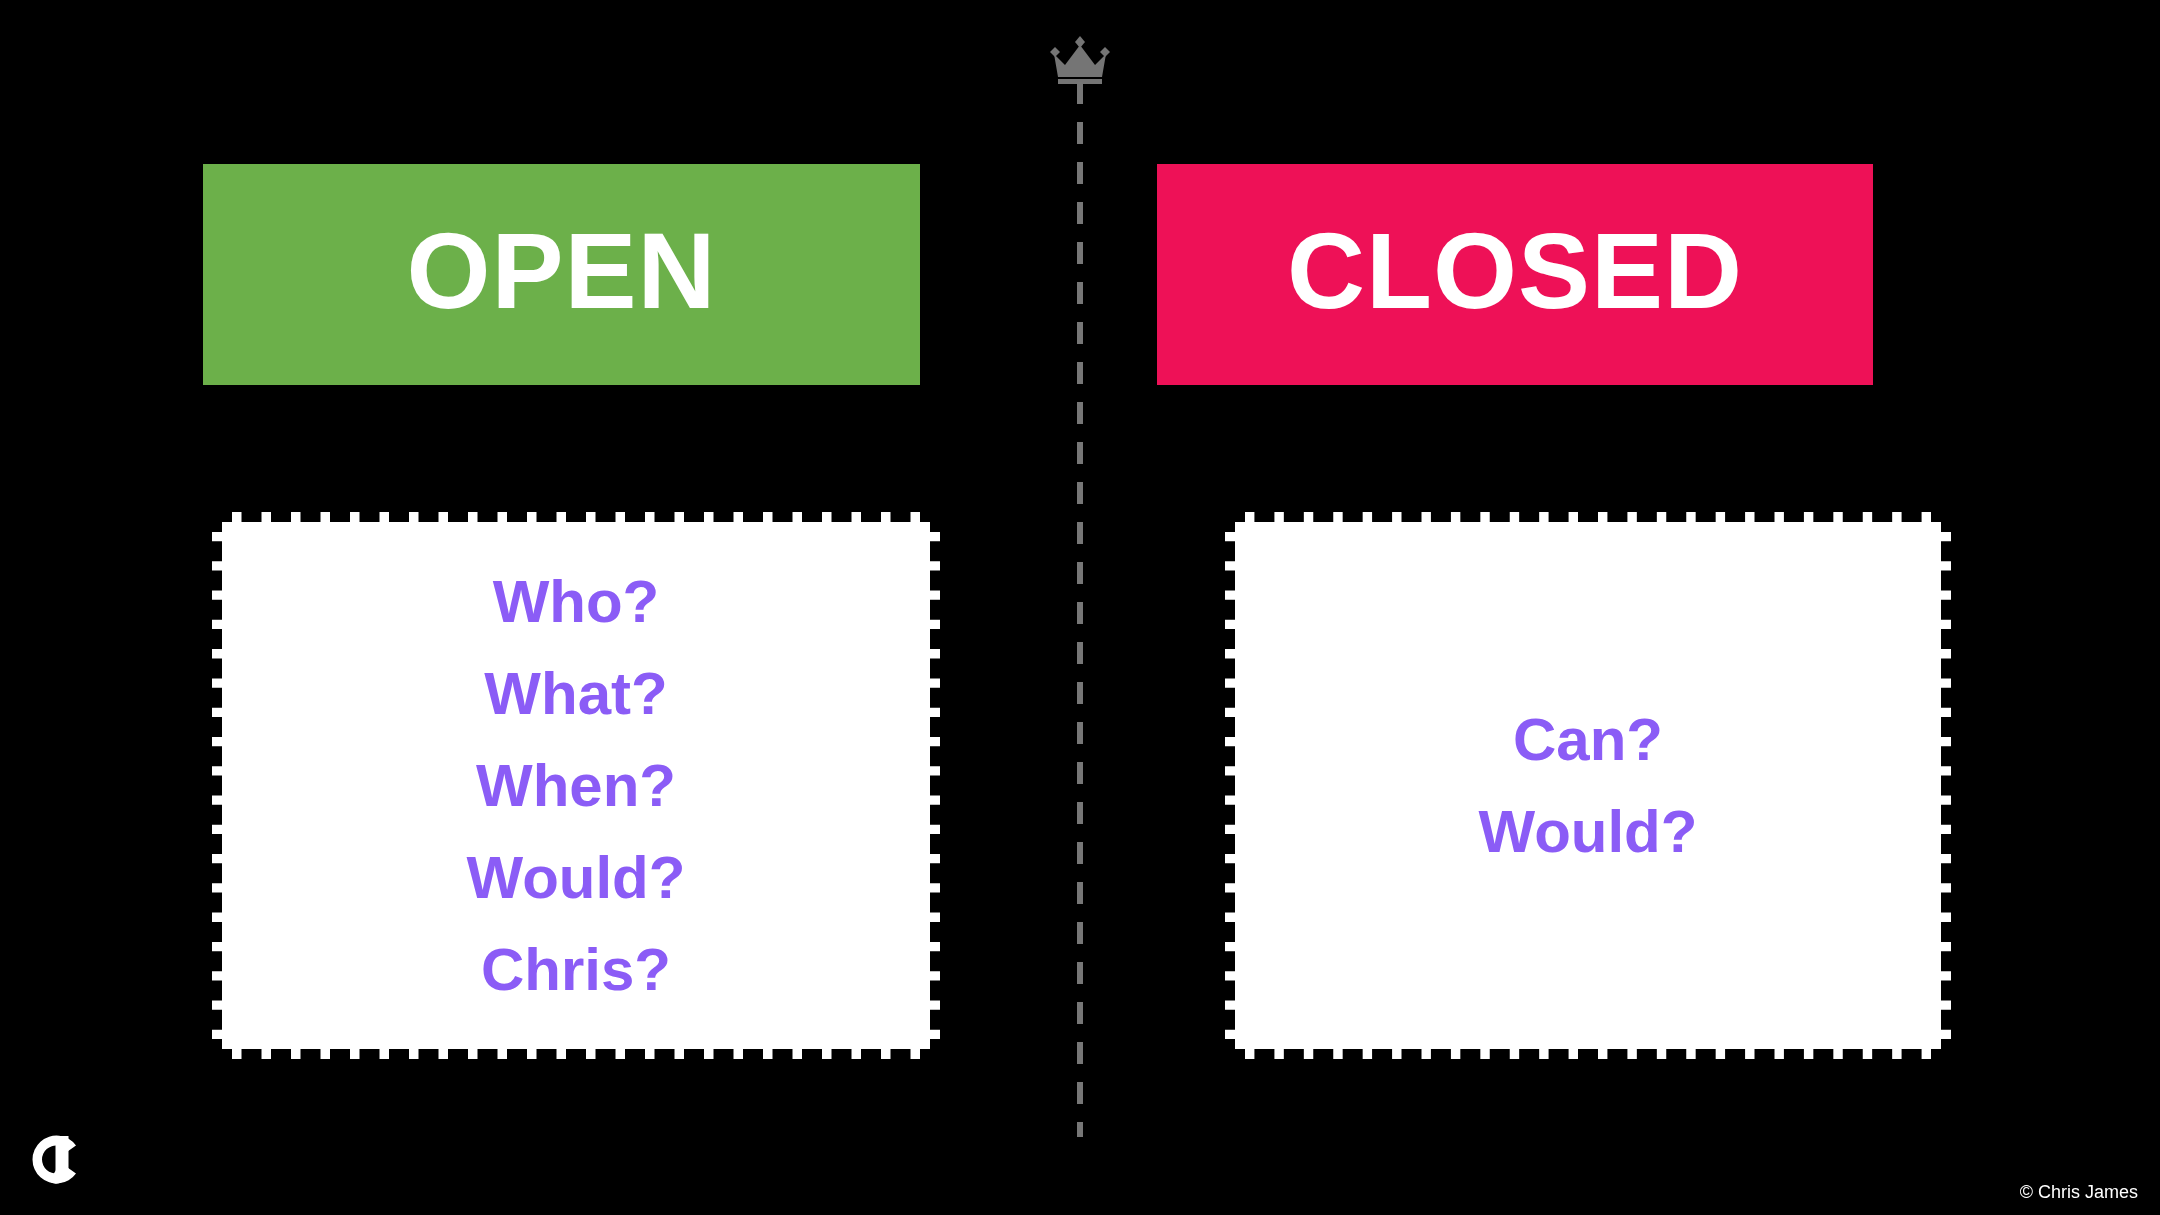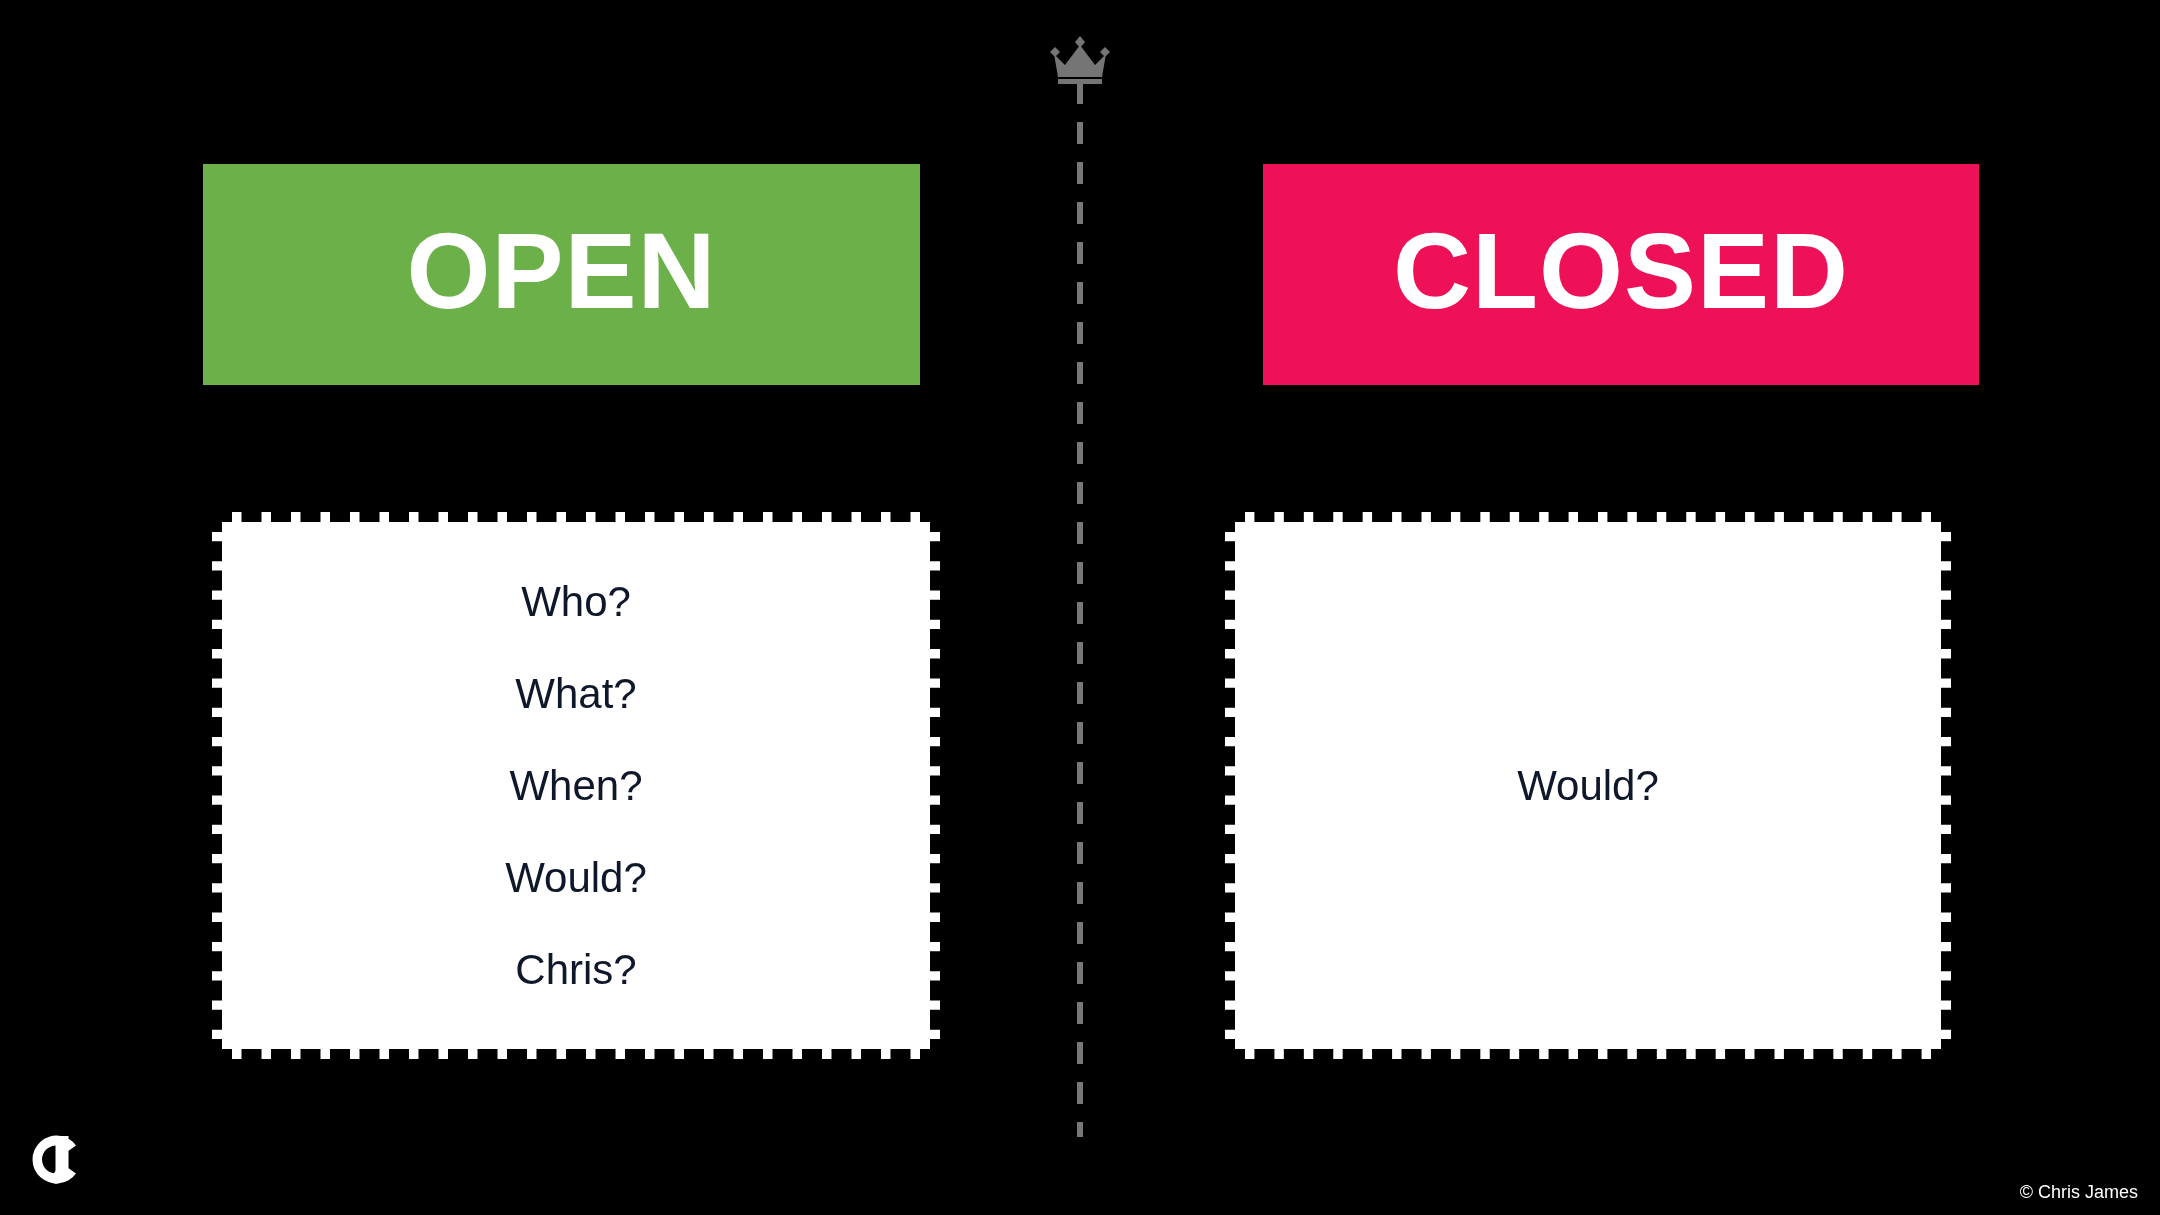--- a/index.html
+++ b/index.html
@@ -65,21 +65,21 @@
     display: flex;
     align-items: center;
     justify-content: center;
   }
   .banner-open {
     left: 203px;
     width: 717px;
     background: #6CB04A;
   }
   .banner-closed {
-    left: 1263px;
+    left: 1157px;
     width: 716px;
     background: #EE1157;
   }
   .banner-label {
     color: #FFFFFF;
     font-size: 108px;
     font-weight: 700;
     letter-spacing: 1px;
     line-height: 1;
     white-space: nowrap;
@@ -113,23 +113,23 @@
 
   .card-list {
     position: relative;
     z-index: 1;
     list-style: none;
     margin: 0;
     padding: 0;
     text-align: center;
   }
   .card-list li {
-    color: #0f172a;
-    font-size: 42px;
-    font-weight: 400;
+    color: #8b5cf6;
+    font-size: 60px;
+    font-weight: 700;
     line-height: 92px;
     white-space: nowrap;
   }
 
   
   .logo-mark {
     position: absolute;
     left: 22px;
     top: 1126px;
     width: 74px;
@@ -185,20 +185,21 @@
       <li>What?</li>
       <li>When?</li>
       <li>Would?</li>
       <li>Chris?</li>
     </ul>
     <div class="card-border"></div>
   </div>
 
   <div class="card card-closed">
     <ul class="card-list">
+      <li>Can?</li>
       <li>Would?</li>
     </ul>
     <div class="card-border"></div>
   </div>
 
   <div class="logo-mark">
     <svg viewBox="0 0 74 74" width="74" height="74" aria-hidden="true">
       <path d="M54 47.5 A24 24 0 1 1 54 19.5 L45.5 25.5 A14 14 0 1 0 45.5 41.5 Z" fill="#FFFFFF"></path>
       <path d="M33.5 10 L46.5 10 L46.5 45 A12.5 12.5 0 0 1 26.5 55 L32.5 46.5 A4 4 0 0 0 33.5 43.5 Z" fill="#FFFFFF"></path>
     </svg>

